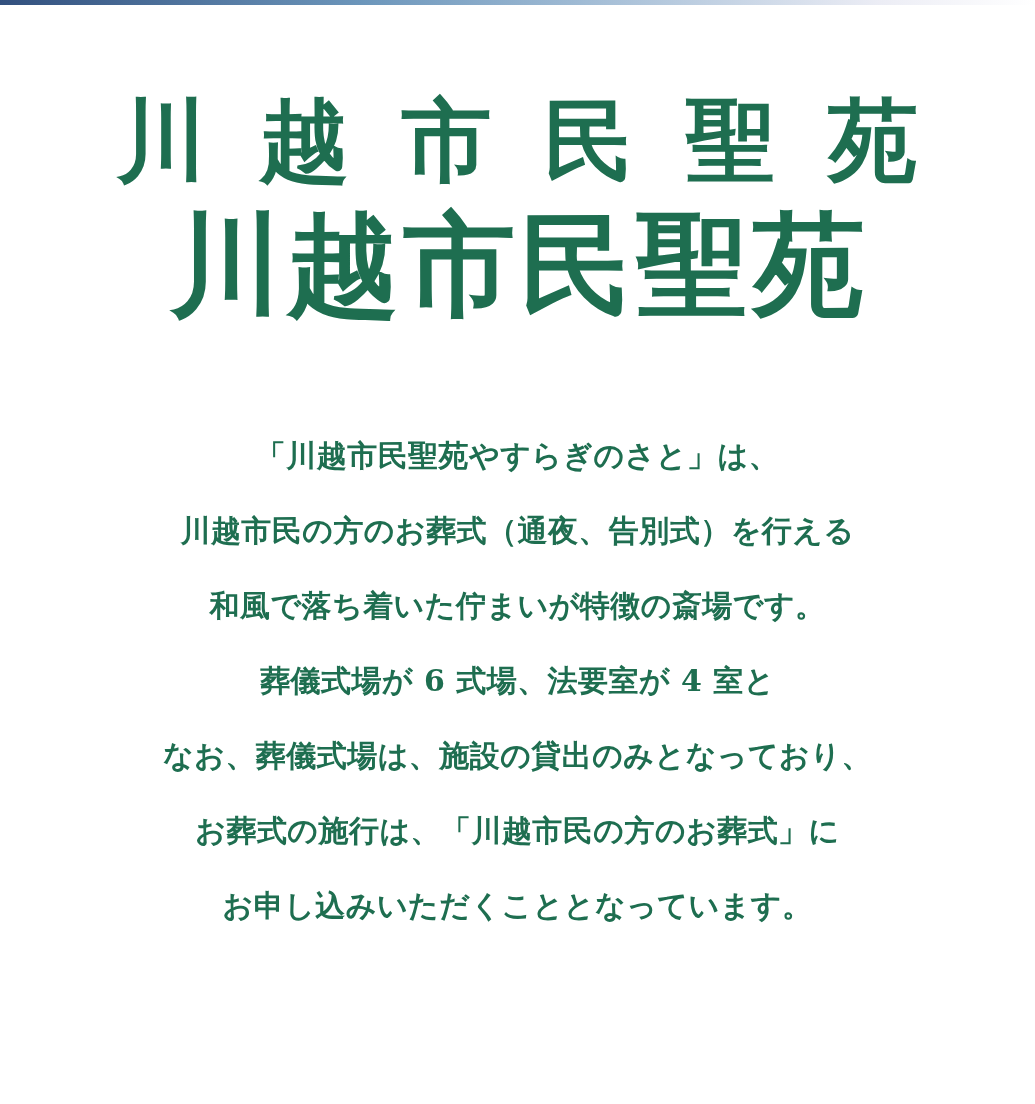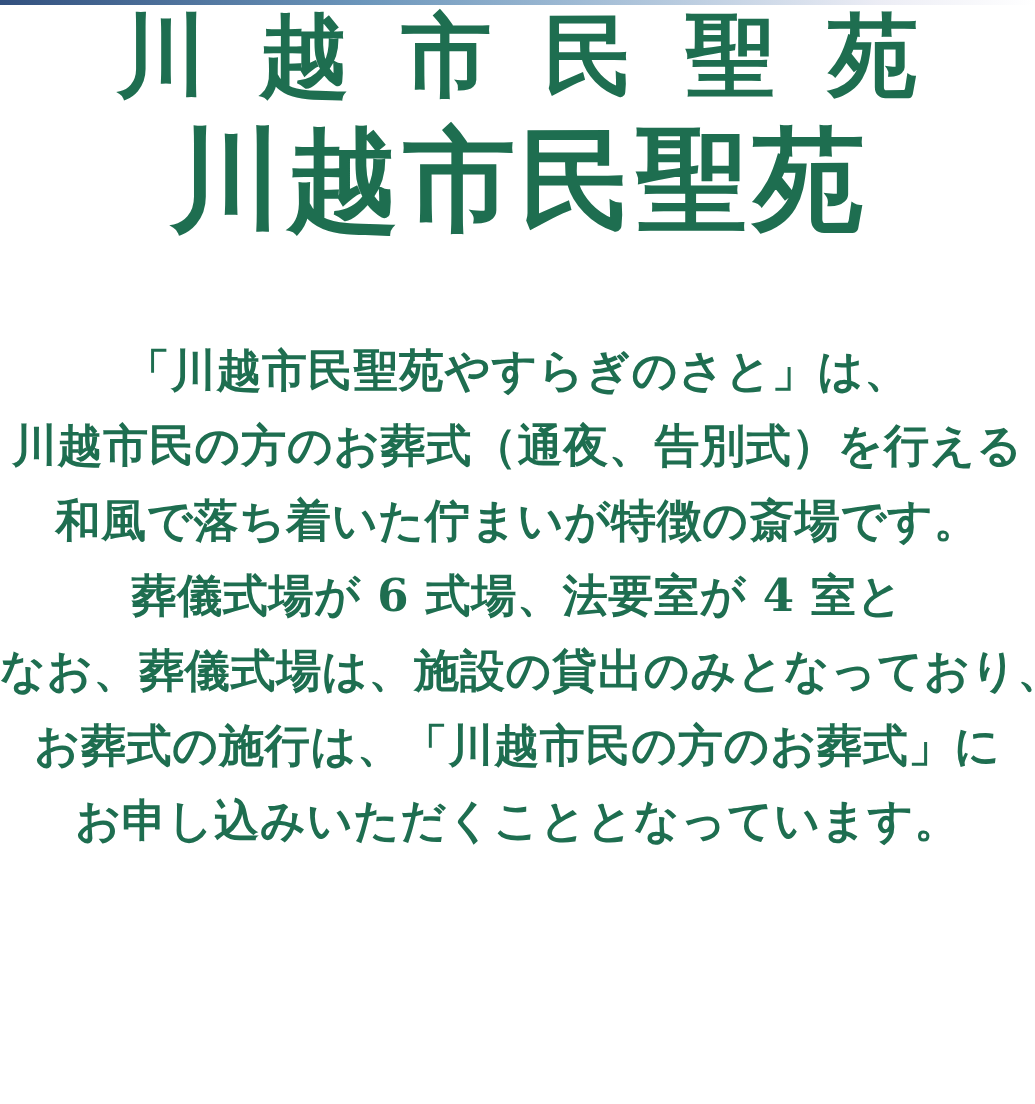--- a/index.html
+++ b/index.html
@@ -33,41 +33,42 @@
       var(--bar-mid2) 55%,
       var(--bar-end1) 85%,
       var(--bar-end2) 100%);
   }
   .hero {
     width: 100%;
     text-align: center;
     color: var(--accent-green);
   }
   .title {
+    margin-top: 85px;
     font-weight: 700;
   }
   .title-line1 {
     display: block;
     font-size: 90px;
     line-height: 100px;
     letter-spacing: 0.58em;
     padding-left: 0.58em; 
     white-space: nowrap;
   }
   .title-line2 {
     display: block;
     font-size: 112px;
     line-height: 150px;
     letter-spacing: 0.04em;
     padding-left: 0.04em;
     white-space: nowrap;
   }
   .description {
     margin-top: 78px;
-    font-size: 45px;
+    font-size: 30px;
     font-weight: 700;
     line-height: 75px;
     letter-spacing: 0.015em;
   }
   .desc-line {
     display: block;
     white-space: nowrap;
   }
 </style>
 </head>

